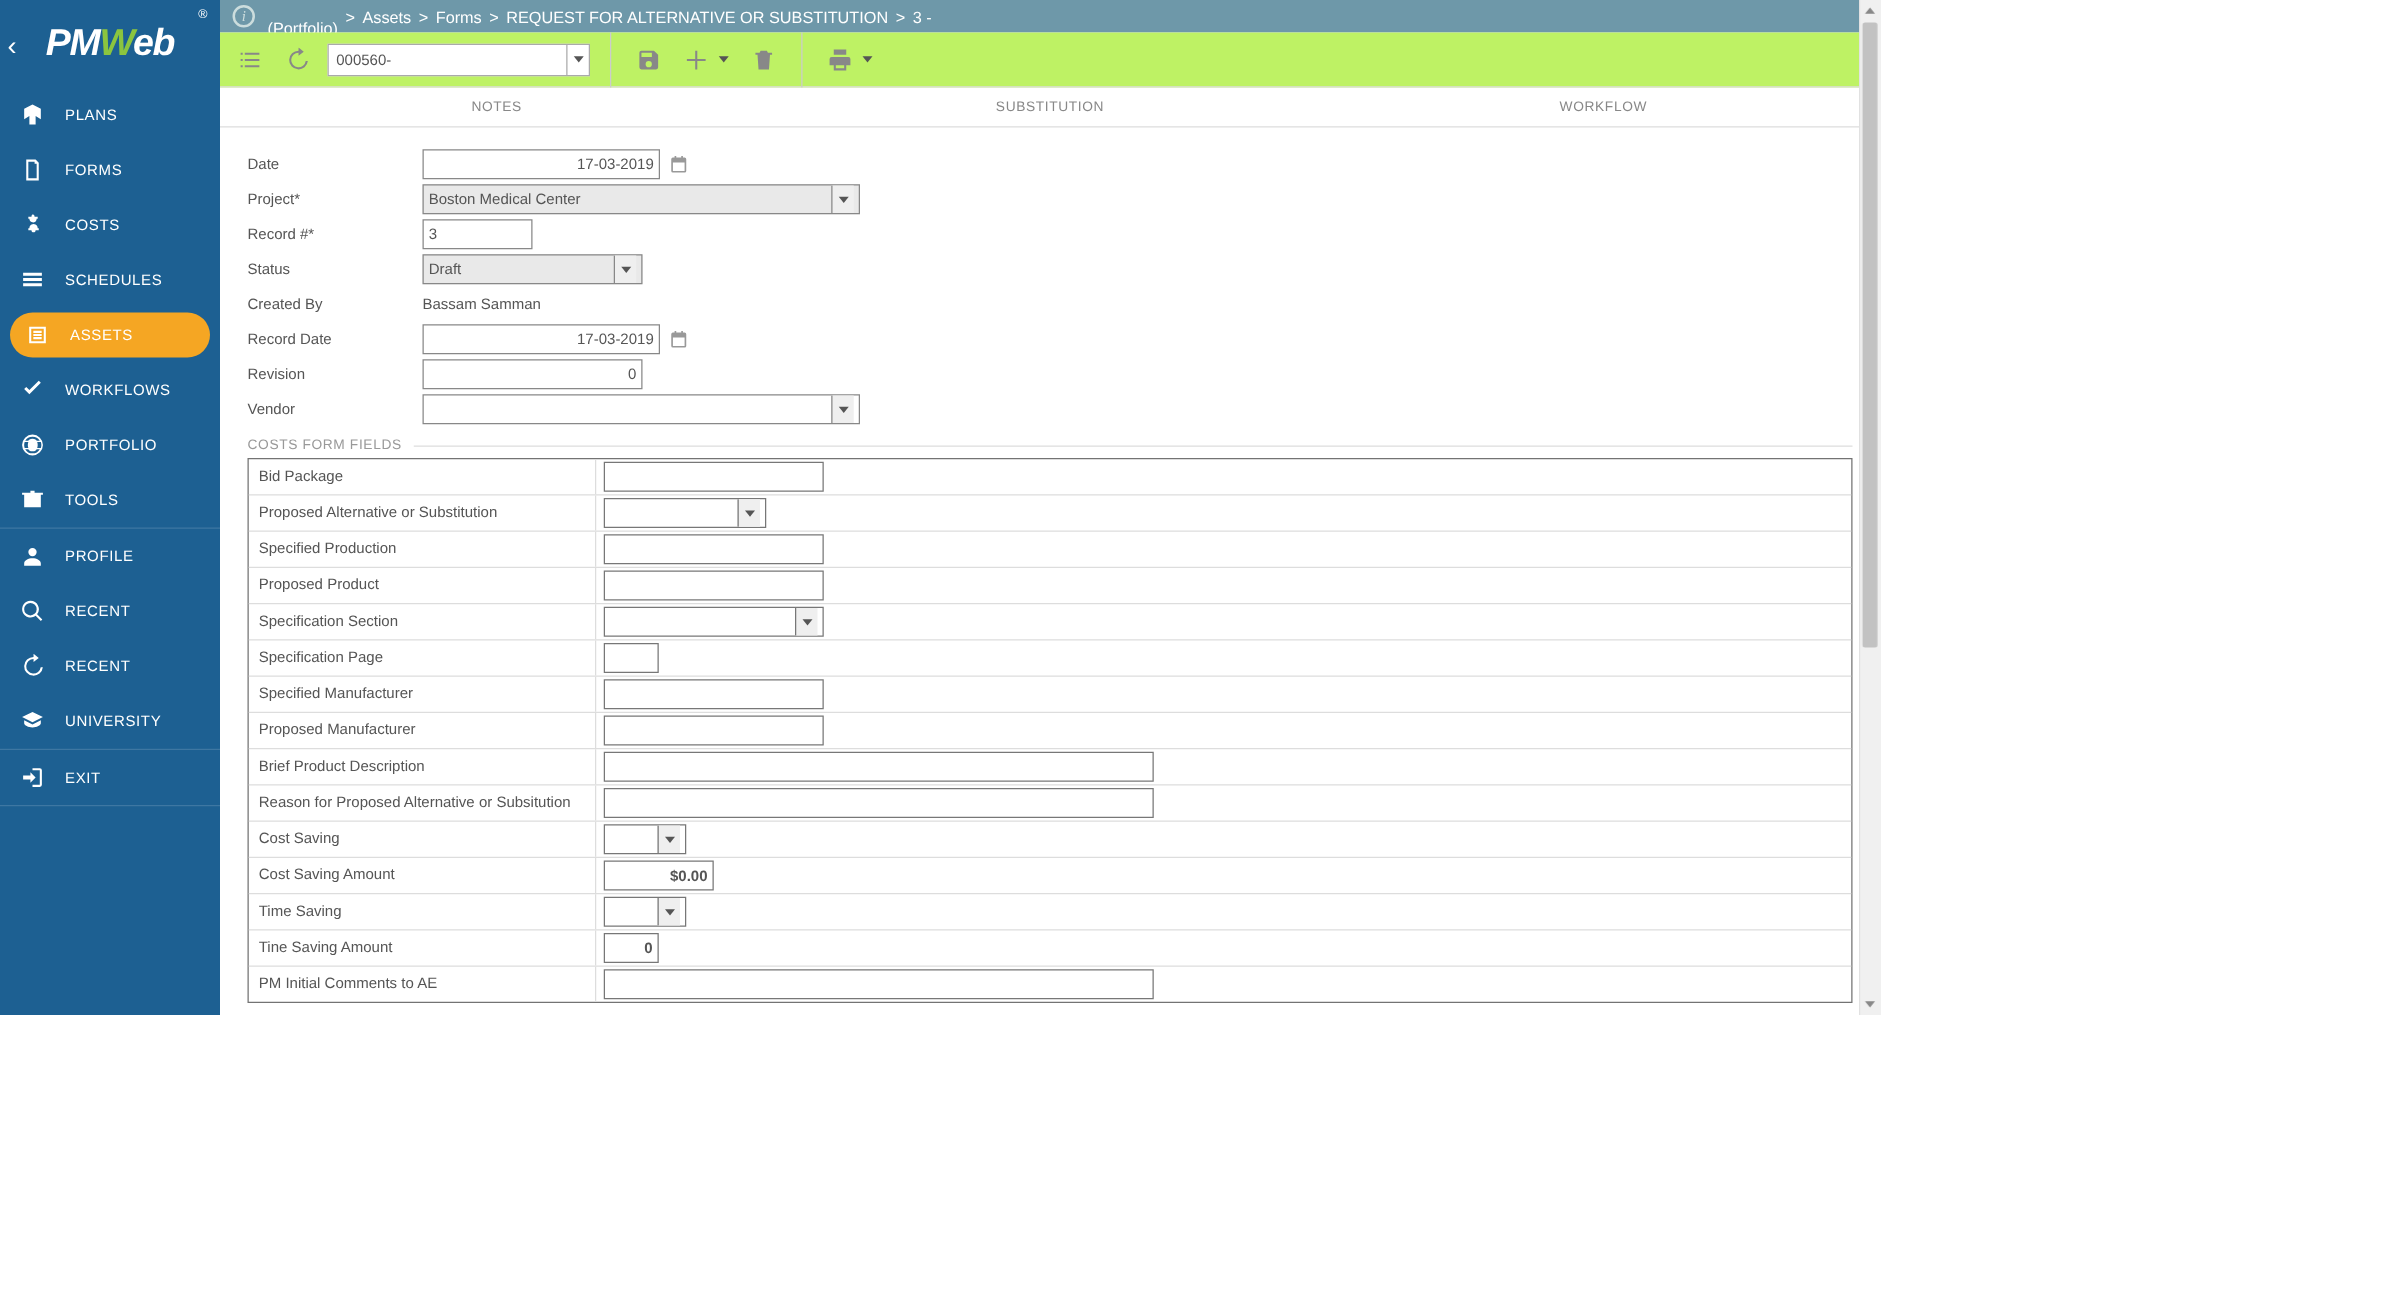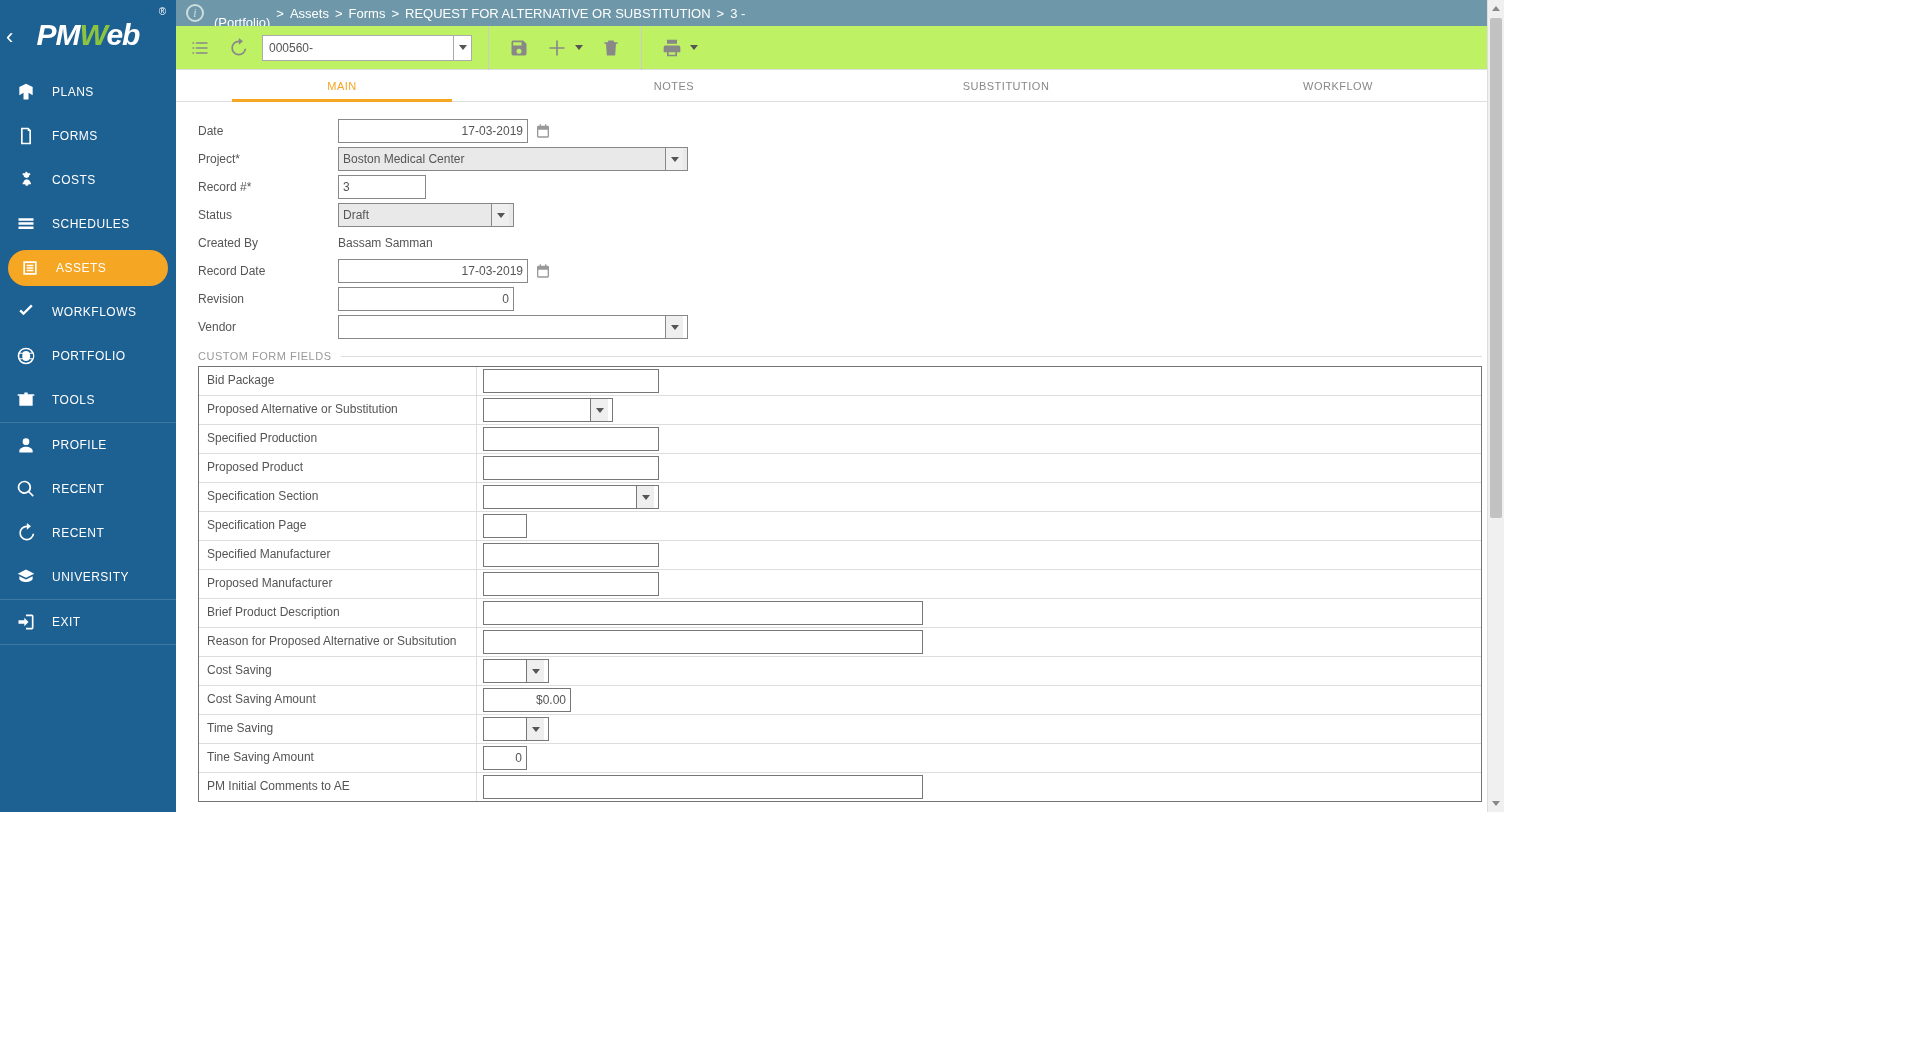--- a/index.html
+++ b/index.html
@@ -51,21 +51,21 @@
 .cal-icon { width: 18px; height: 18px; margin-left: 6px; display: flex; align-items:center; justify-content:center; }
 .cal-icon svg { width: 16px; height: 16px; fill: #999; }
 
 .section-hdr { color: #999; font-size: 11px; letter-spacing: 0.5px; margin: 10px 0 4px 0; display:flex; align-items:center; }
 .section-hdr::after { content:''; flex:1; height:1px; background:#ddd; margin-left:10px; }
 
 .grid { border: 1px solid #737373; }
 .grid-row { display: flex; border-bottom: 1px solid #ddd; min-height: 28px; }
 .grid-row:last-child { border-bottom: none; }
 .grid-label { width: 278px; padding: 6px 8px; border-right: 1px solid #ddd; color: #555; }
-.grid-input-cell { flex: 1; padding: 2px 6px; display:flex; align-items:center; }
+.grid-input-cell { flex: 1; padding: 2px 6px; display:flex; align-items:center;font-weight:bold; }
 .ginput { height: 24px; border: 1px solid #777; background:#fff; display:flex; align-items:center; padding: 0 4px; }
 .ginput.right { justify-content: flex-end; }
 .ginput .dd { width: 18px; height:22px; border-left:1px solid #777; margin-left:auto; display:flex; align-items:center; justify-content:center; background:#efefef; }
 
 
 .scrollbar { position: absolute; right: 0; top: 0; bottom: 0; width: 17px; background: #f0f0f0; border-left:1px solid #ddd; }
 .scrollbar .thumb { position:absolute; left:2px; right:2px; top: 18px; height: 500px; background:#c2c2c2; border-radius:2px; }
 .scrollbar .arrow { position:absolute; left:0; right:0; height:17px; display:flex; align-items:center; justify-content:center; }
 .scrollbar .arrow.up { top:0; } .scrollbar .arrow.down { bottom:0; }
 .scrollbar .arrow div { width:0;height:0;border-left:4px solid transparent;border-right:4px solid transparent; }
@@ -259,21 +259,20 @@
                 <path d="M6 2h12v5H6zM4 9h16a2 2 0 0 1 2 2v6h-4v5H6v-5H2v-6a2 2 0 0 1 2-2zm4 8v3h8v-3H8z"></path>
               </svg>
             </div>
         <div class="tb-combo-dd">
               <div class="arrow-down"></div>
             </div>
       </div>
     </div>
 
     <div class="tabs">
-      <div class="tab active">MAIN</div>
       <div class="tab">NOTES</div>
       <div class="tab">SUBSTITUTION</div>
       <div class="tab">WORKFLOW</div>
     </div>
 
     <div class="form-scroll">
 
       <div class="row">
         <label>Date</label>
         <div class="input right" style="width:190px">
@@ -333,21 +332,21 @@
       <div class="row">
         <label>Vendor</label>
         <div class="input" style="width:350px">
               <span></span>
               <div class="dd">
                 <div class="arrow-down"></div>
               </div>
             </div>
       </div>
 
-      <div class="section-hdr">CUSTOM FORM FIELDS</div>
+      <div class="section-hdr">COSTS FORM FIELDS</div>
 
       <div class="grid" id="custom-grid">
             <div class="grid-row">
               <div class="grid-label">Bid Package</div>
               <div class="grid-input-cell">
                 <div class="ginput" style="width: 176px;">
                   <span></span>
                 </div>
               </div>
             </div>

